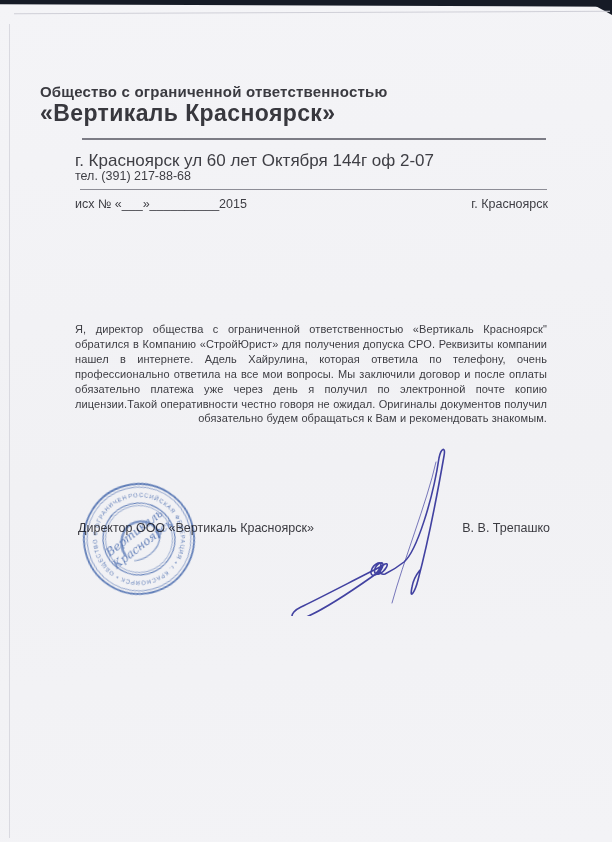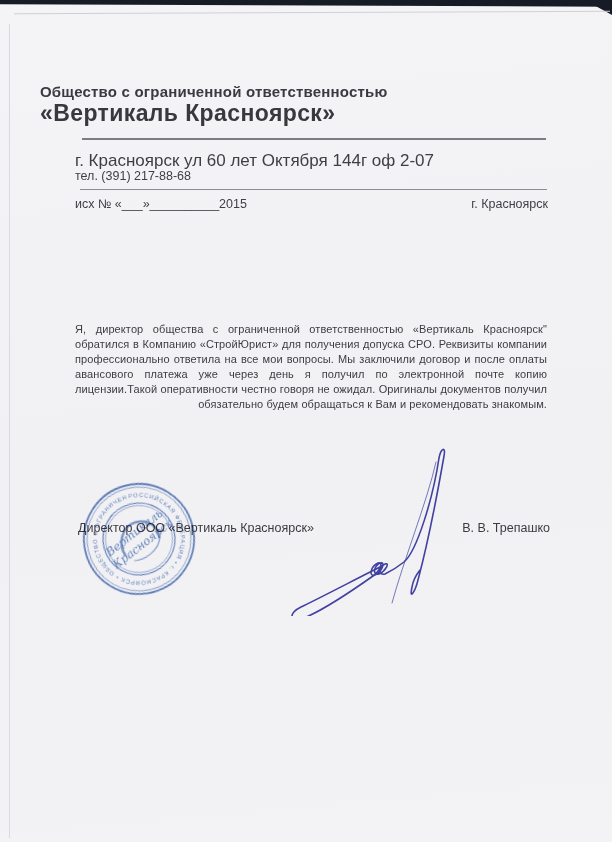--- a/index.html
+++ b/index.html
@@ -82,22 +82,23 @@
   <div class="rule rule2"></div>
 
   <div class="ref-row">
     <span>исх № «___»__________2015</span>
     <span>г. Красноярск</span>
   </div>
 
   <div class="body-block">
     <div class="jline">Я, директор общества с ограниченной ответственностью «Вертикаль Красноярск"</div>
     <div class="jline">обратился в Компанию «СтройЮрист» для получения допуска СРО. Реквизиты компании</div>
+    <div class="jline">нашел в интернете. Адель Хайрулина, которая ответила по телефону, очень</div>
     <div class="jline">профессионально ответила на все мои вопросы. Мы заключили договор и после оплаты</div>
-    <div class="jline">авансового платежа уже через день я получил по электронной почте копию</div>
+    <div class="jline">обязательно платежа уже через день я получил по электронной почте копию</div>
     <div class="jline">лицензии.Такой оперативности честно говоря не ожидал. Оригиналы документов получил</div>
     <div class="lline">обязательно будем обращаться к Вам и рекомендовать знакомым.</div>
   </div>
 
   <div class="sig-row">
     <span>Директор  ООО «Вертикаль Красноярск»</span>
     <span>В. В. Трепашко</span>
   </div>
 
   <svg class="stamp" viewBox="0 0 124 124">

